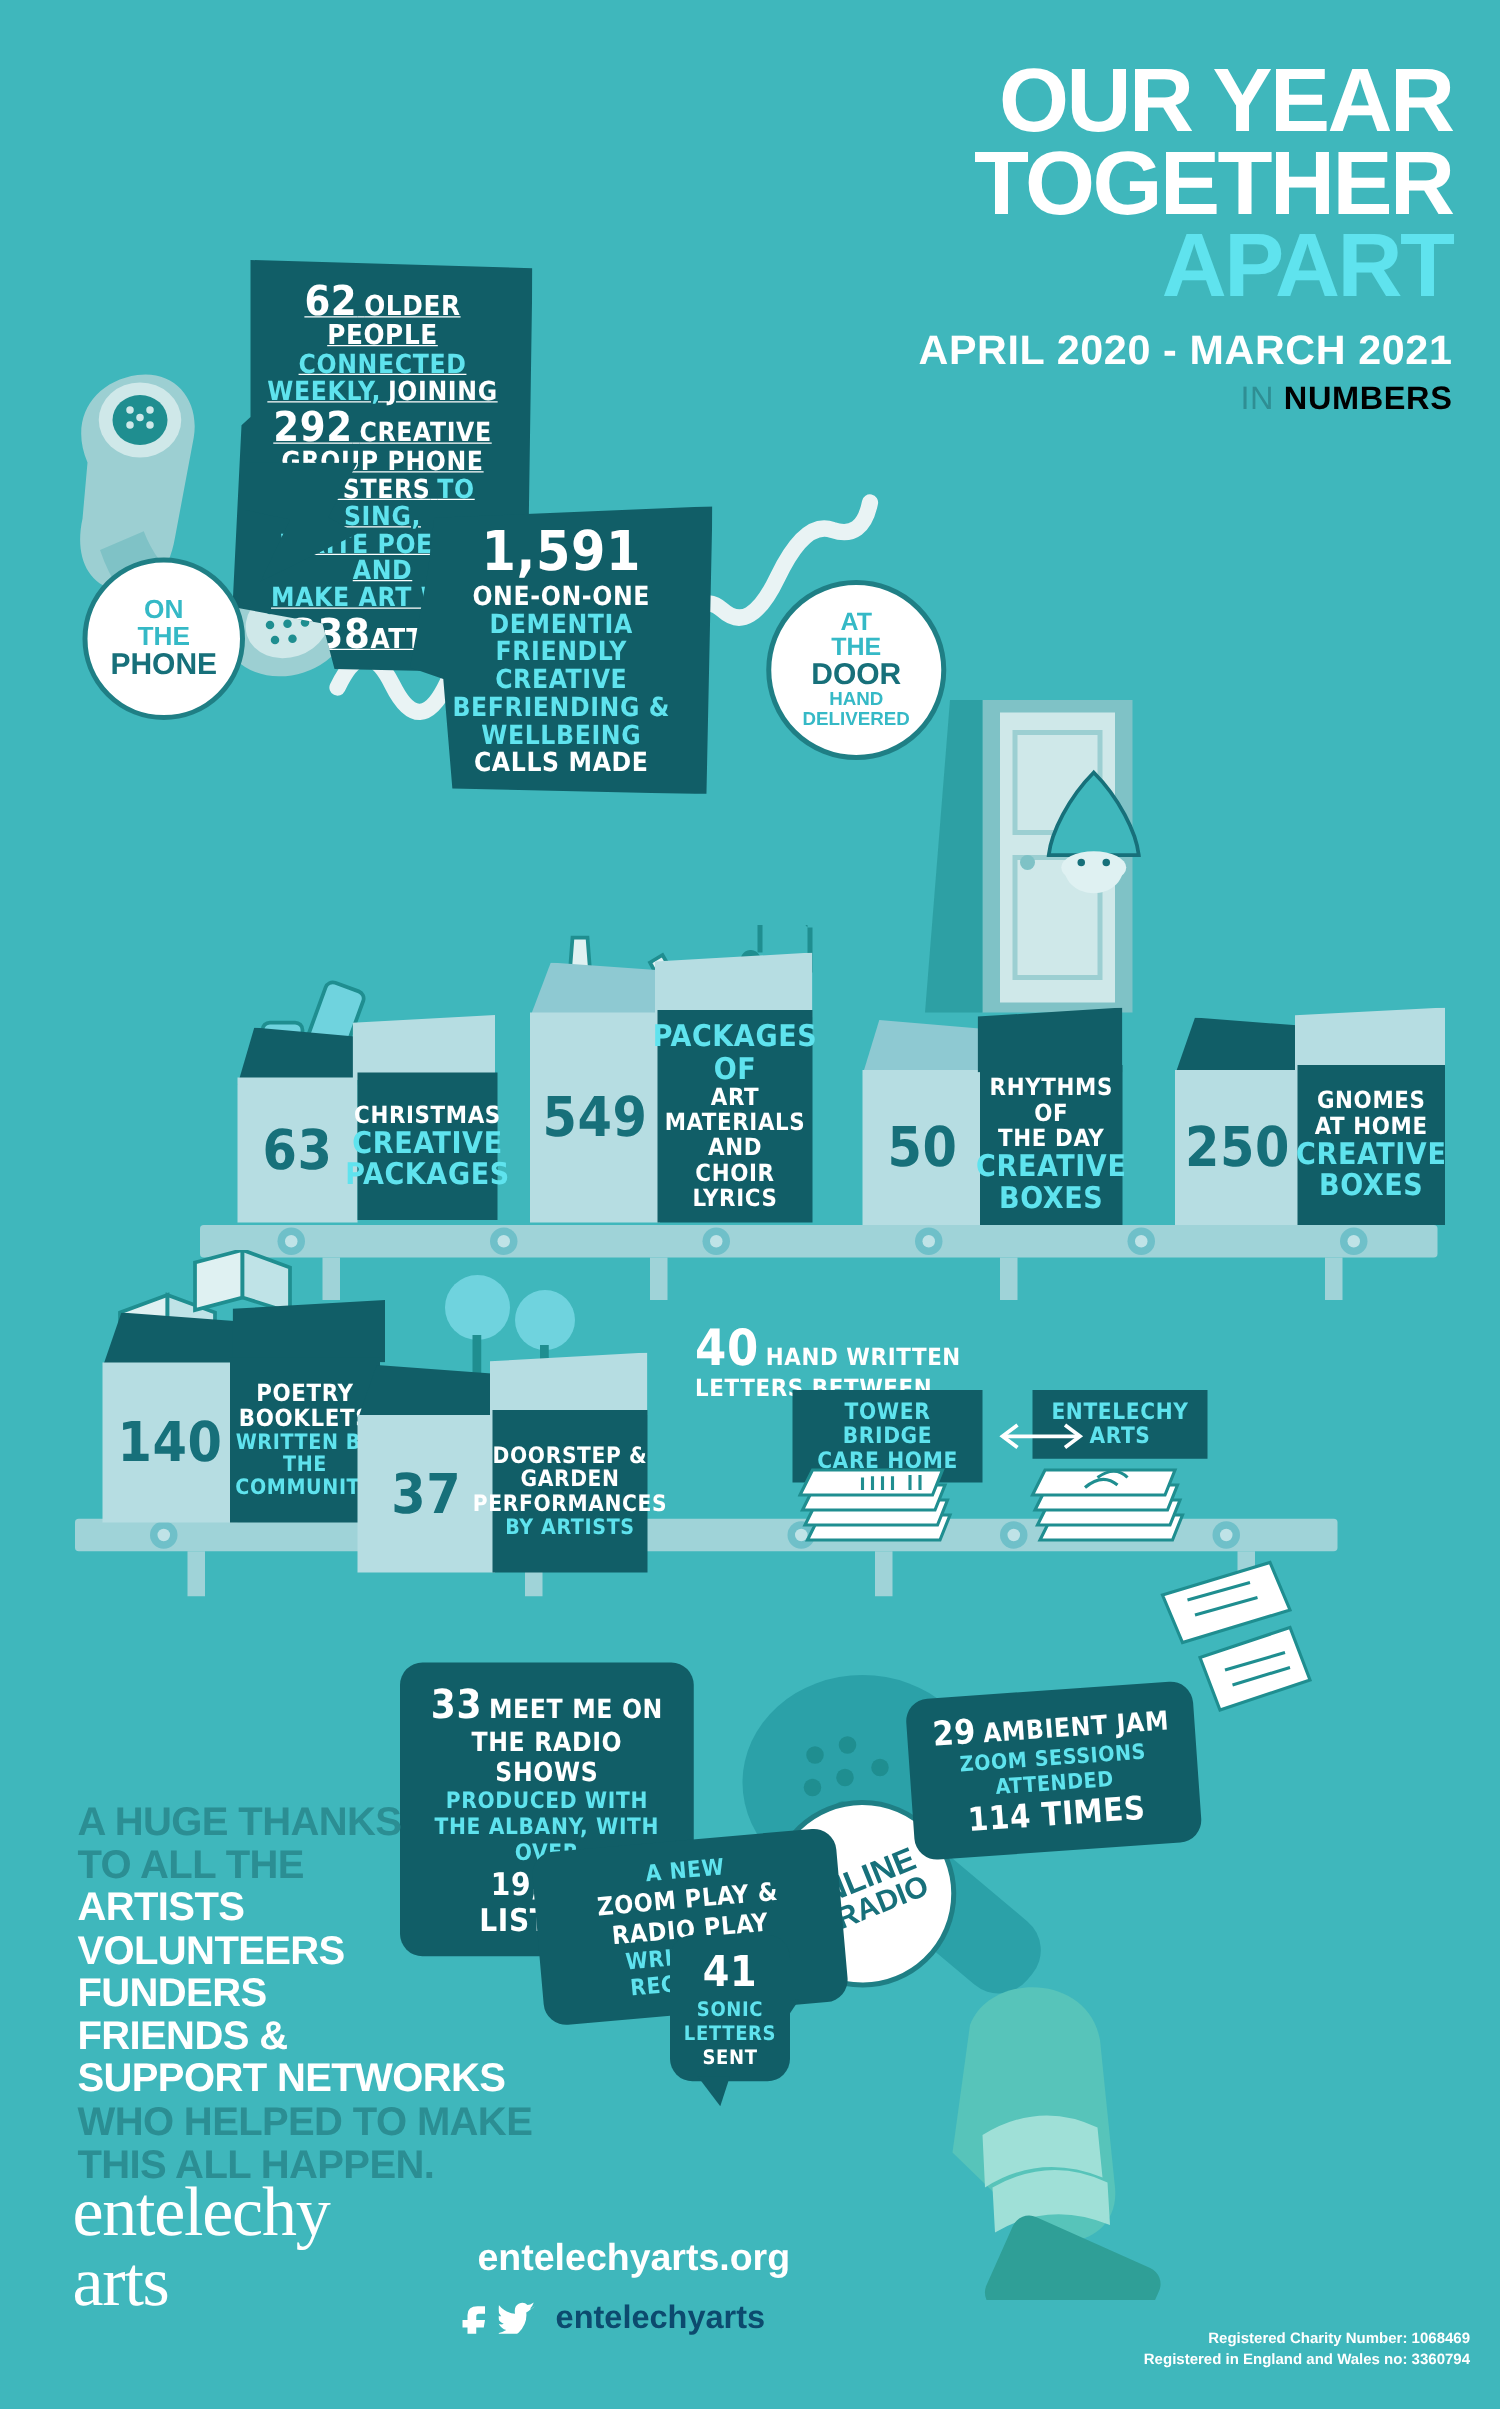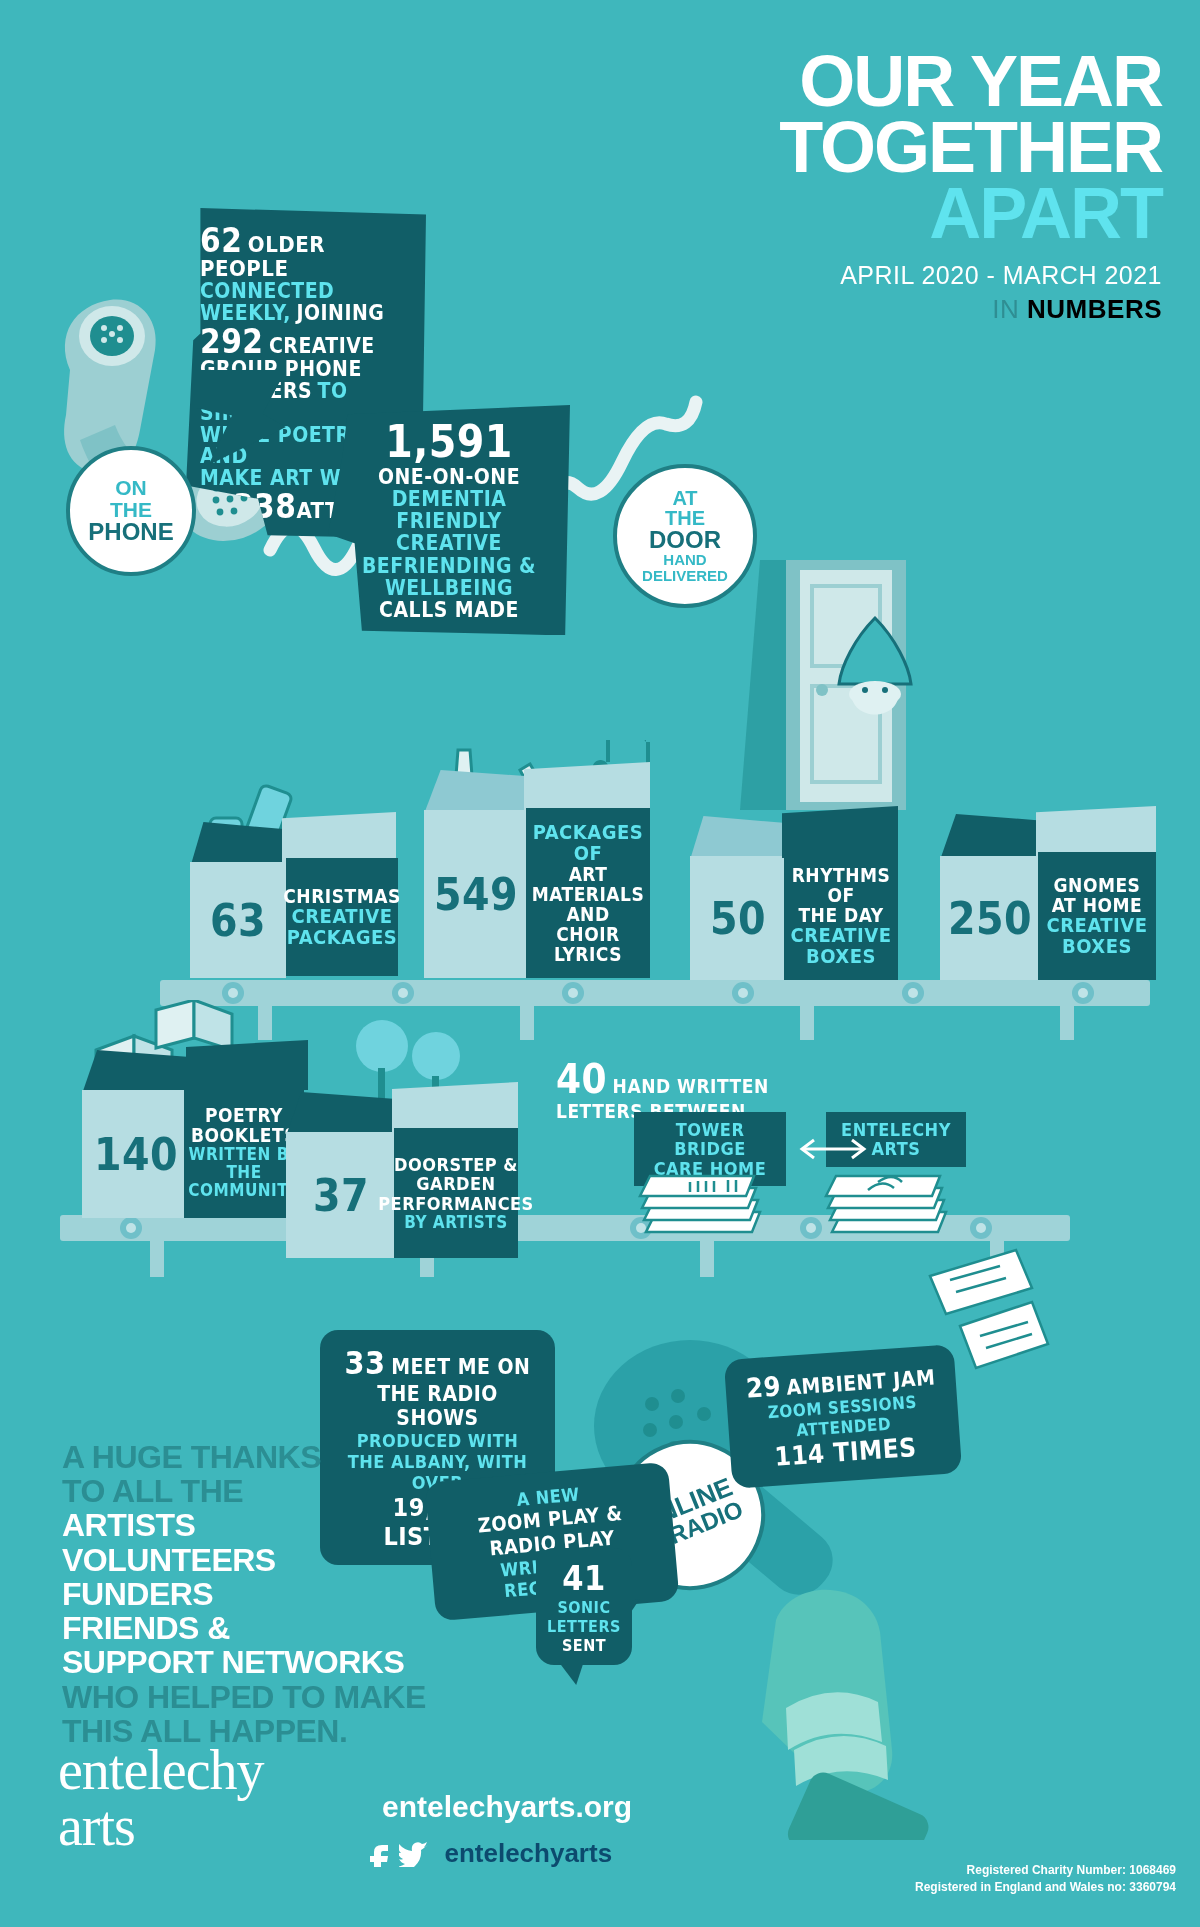--- a/index.html
+++ b/index.html
@@ -15,39 +15,39 @@
   #header { position:absolute; right:38px; top:48px; text-align:right; width:620px; }
   #header .l1, #header .l2 {
     color:#ffffff; font-family:"Liberation Sans", sans-serif; font-weight:bold;
     font-size:72px; line-height:.92; letter-spacing:-2px;
   }
   #header .l3 {
     color:#5fe3ee; font-family:"Liberation Sans", sans-serif; font-weight:bold;
     font-size:72px; line-height:.92; letter-spacing:-2px;
   }
   #header .dates {
-    color:#ffffff; font-family:"Liberation Sans", sans-serif; font-weight:normal;
-    font-size:25px; margin-top:14px; letter-spacing:.5px;
+    color:#ffffff; font-family:"Liberation Sans", sans-serif; font-weight:bold;
+    font-size:33px; margin-top:14px; letter-spacing:.5px;
   }
   #header .sub { font-size:26px; margin-top:4px; letter-spacing:.5px; }
   #header .sub .thin { color:#2f8e93; font-weight:normal; font-family:"Liberation Sans", sans-serif;}
   #header .sub .bold { color:#000000; font-weight:bold; font-family:"Liberation Sans", sans-serif;}
 
   
   .bubble { position:absolute; background:#115e67; color:#fff; padding:14px 18px; }
   .bubble .cy { color:#5fe3ee; }
   .bubble .wh { color:#ffffff; }
 
   
   #bubble-phone-1 {
     left:186px; top:208px; width:240px; padding:16px 14px 14px 14px;
     clip-path: polygon(6% 0%, 100% 2%, 98% 100%, 34% 99%, 30% 88%, 0% 84%, 3% 40%, 6% 38%);
     background:#115e67;
   }
-  #bubble-phone-1 .line { line-height:1.04; }
+  #bubble-phone-1 .line { text-align:center; line-height:1.04;text-decoration:underline; }
   #bubble-phone-1 .big { font-size:33px; }
   #bubble-phone-1 .mid { font-size:22px; }
   #bubble-phone-1 .sm  { font-size:21px; }
 
   #bubble-phone-tail {
     position:absolute; left:196px; top:370px; width:90px; height:95px; background:#115e67;
     clip-path: polygon(0% 0%, 100% 0%, 74% 46%, 100% 60%, 14% 100%, 40% 48%, 0% 40%);
   }
 
   
@@ -83,21 +83,21 @@
     position:absolute; background:#b6dde2;
     display:flex; align-items:center; justify-content:center;
   }
   .boxcard .num { color:#17707a; font-size:44px; }
   .boxcard .lab {
     position:absolute; background:#115e67; color:#fff; text-align:center;
     display:flex; flex-direction:column; align-items:center; justify-content:center;
     line-height:1.06; padding:8px 6px;
   }
   .boxcard .lab .wh { color:#fff; font-size:19px; }
-  .boxcard .lab .cy { color:#5fe3ee; font-size:20px; }
+  .boxcard .lab .cy { color:#5fe3ee; font-size:24px; }
   .boxcard .flapL { position:absolute; background:#8ec9d2; }
   .boxcard .flapR { position:absolute; background:#115e67; }
 
   
   .belt { position:absolute; background:#9fd3d8; height:26px; border-radius:3px; }
   .belt-leg { position:absolute; background:#9fd3d8; width:14px; }
   .wheel { position:absolute; width:22px; height:22px; border-radius:50%; background:#6fc0c9; }
   .wheel::after { content:""; position:absolute; inset:6px; border-radius:50%; background:#bfe3e7; }
 
   

